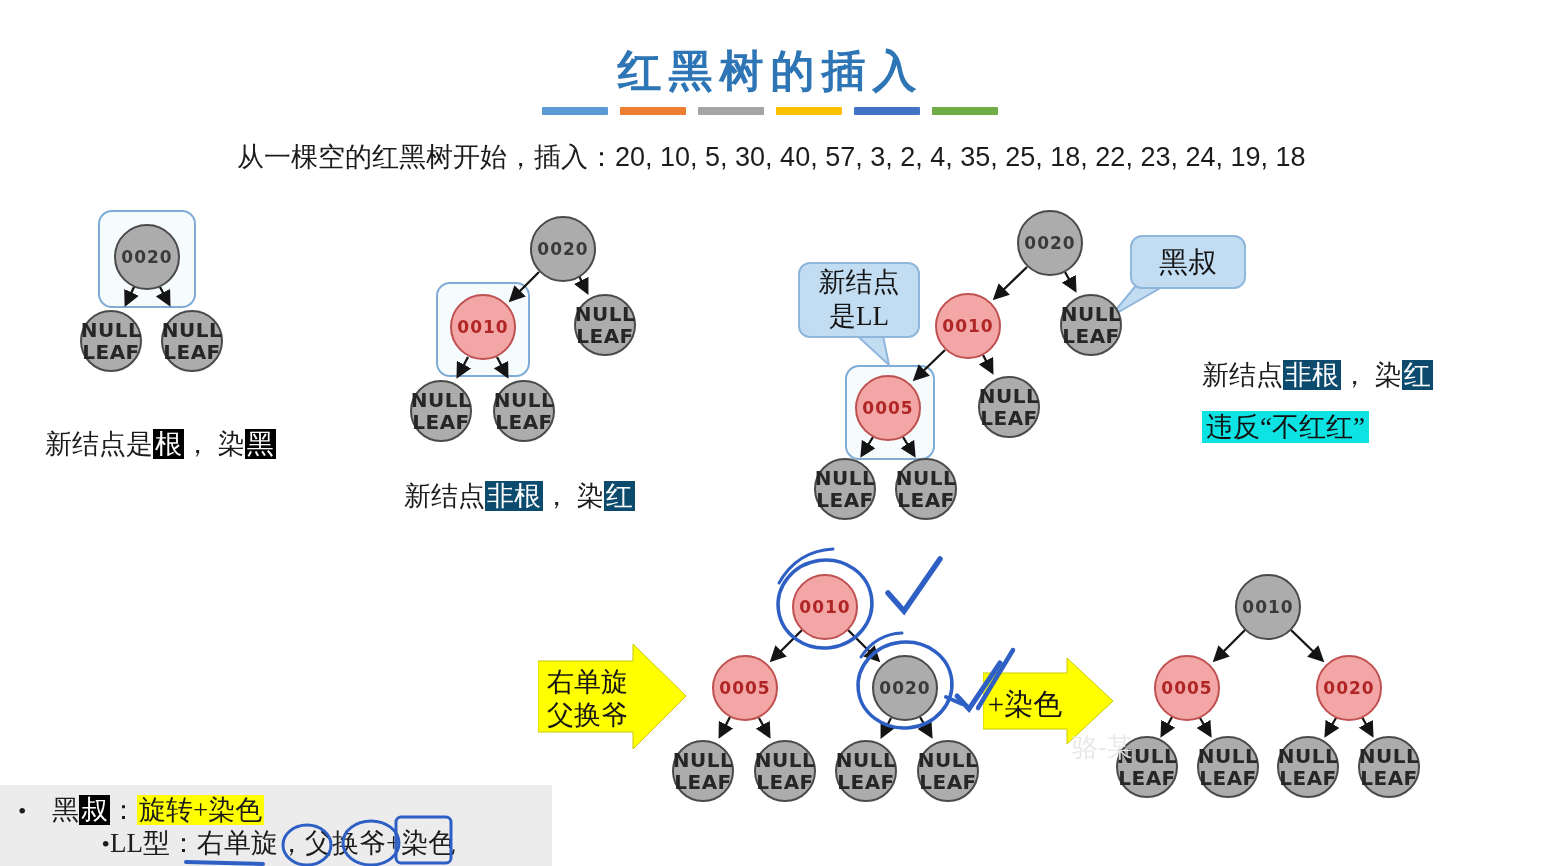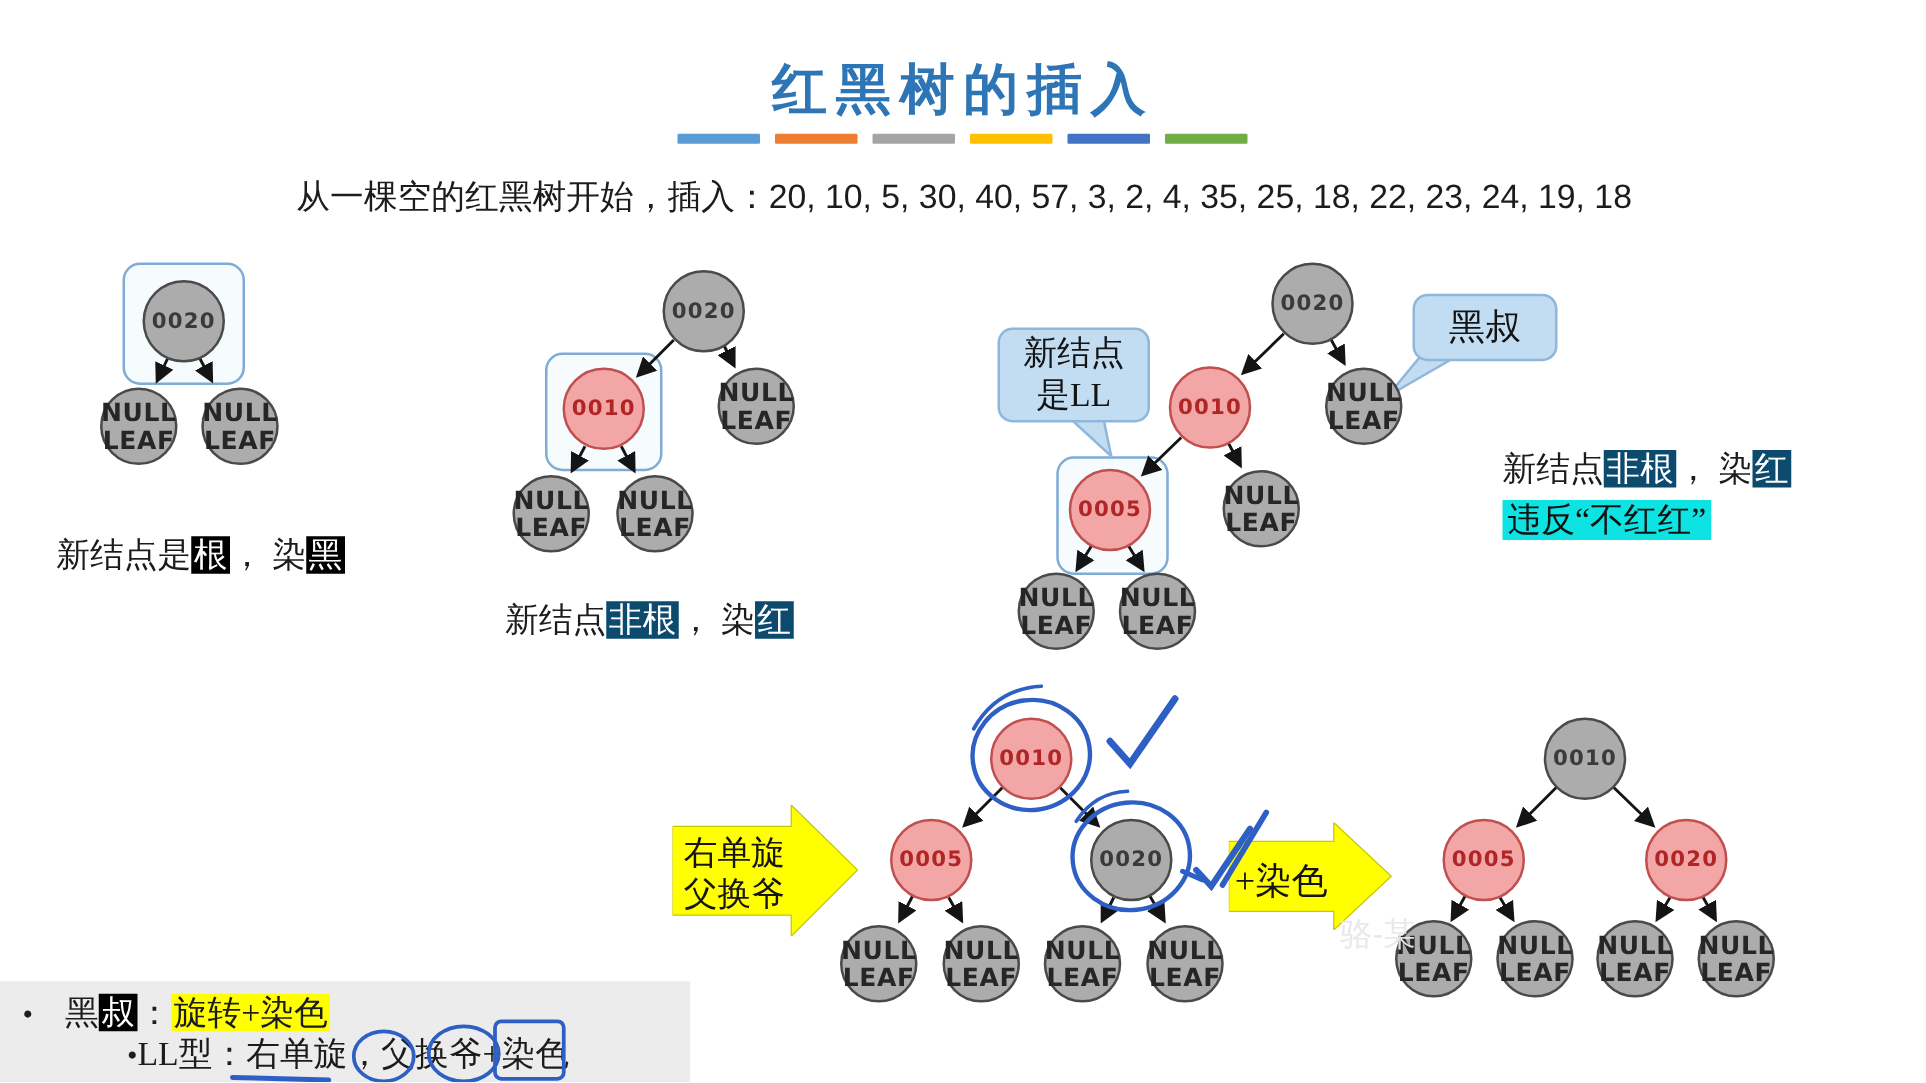--- a/index.html
+++ b/index.html
@@ -24,21 +24,21 @@
        color:#3a3a3a;font-size:17px;font-weight:bold;letter-spacing:1px;}
   .val.red{background:#F2A6A6;border-color:#C05050;color:#B02525;}
   .leaf{width:62px;height:62px;background:#ACACAC;border:2.5px solid #4a4a4a;color:#262626;
         font-size:20px;font-weight:600;flex-direction:column;line-height:1.1;letter-spacing:.5px;text-align:center;}
   .hbox{position:absolute;border:2px solid #7FACD6;background:rgba(244,250,254,.8);border-radius:14px;box-sizing:border-box;}
   .callout{position:absolute;background:#C2DCF2;border:2px solid #8FB6DB;border-radius:12px;
            display:flex;flex-direction:column;align-items:center;justify-content:center;
            font-size:27px;line-height:1.25;color:#141414;box-sizing:border-box;z-index:4;}
   
   .cap{position:absolute;font-size:27px;white-space:nowrap;}
-  .cap .line2{display:block;margin-top:5px;}
+  .cap .line2{display:block;margin-top:16px;}
   .hl-black{background:#000;color:#fff;padding:0 2px;}
   .hl-red{background:#0c4a6e;color:#fff;padding:0 2px;}
   .hl-yellow{background:#FFFF00;padding:0 2px;}
   .hl-cyan{background:#0DE3E3;color:#111;padding:1px 4px;}
   
   .barrow{position:absolute;z-index:3;}
   .barrow .t{position:absolute;font-size:27px;color:#151515;text-align:center;width:95px;left:2px;}
   
   .notes{position:absolute;left:0;top:785px;width:552px;height:81px;background:#ECECEC;font-size:27px;}
   .notes .row1{position:absolute;left:18px;top:7px;white-space:nowrap;}

